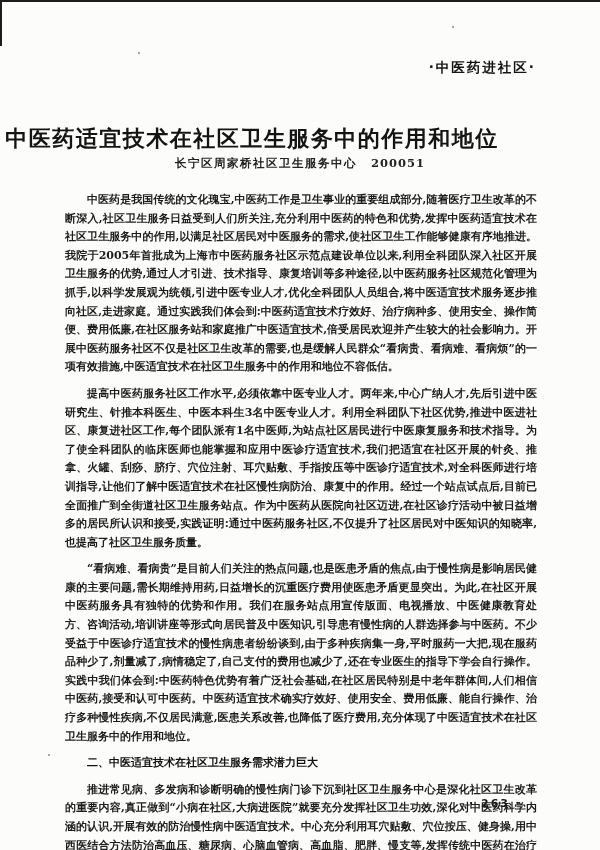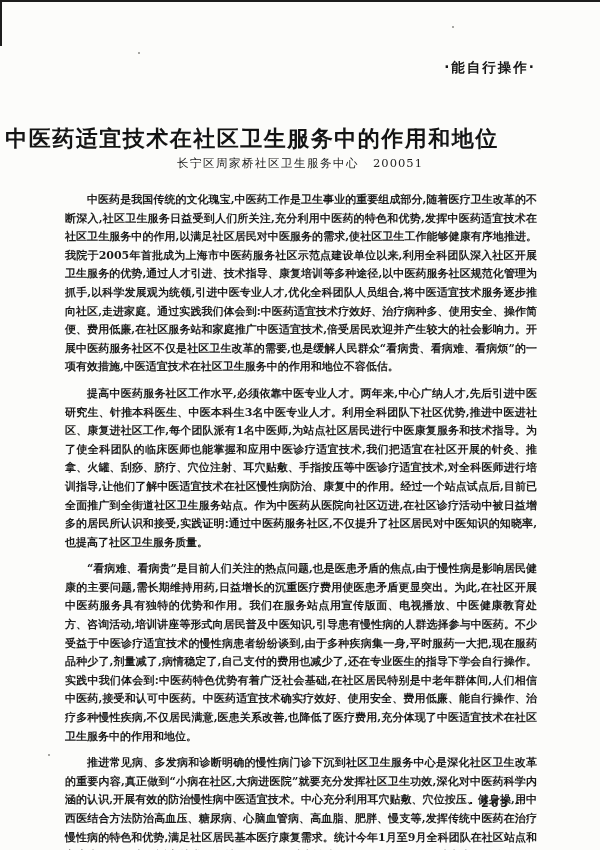--- a/index.html
+++ b/index.html
@@ -43,21 +43,21 @@
     top: 109px; left: 0; width: 504px;
     text-align: center;
     font-size: 22px; font-weight: bold;
     letter-spacing: 1.5px;
     color: #141414;
   }
   .byline {
     position: absolute;
     top: 156px; left: 0; width: 600px;
     text-align: center;
-    font-size: 11.5px; font-weight: normal;
+    font-size: 11.5px; font-weight: bold;
     letter-spacing: 1.5px;
     color: #222;
   }
   .byline .postal { margin-left: 14px; letter-spacing: 1px; }
 
   .article {
     position: absolute;
     left: 57px; top: 183px; width: 488px;
     font-size: 11px;
     line-height: 18.6px;
@@ -83,30 +83,31 @@
 
 <div class="page">
 
   <div class="edge-top"></div>
   <div class="edge-left"></div>
   <div class="speck s1"></div>
   <div class="speck s2"></div>
   <div class="speck s3"></div>
   <div class="speck s4"></div>
 
-  <div class="header-tag">·能自行操作·</div>
+  <div class="header-tag">·中医药进社区·</div>
 
   <h1 class="title">中医药适宜技术在社区卫生服务中的作用和地位</h1>
 
   <div class="byline">
     <span>长宁区周家桥社区卫生服务中心</span><span class="postal">200051</span>
   </div>
 
   <div class="article">
     <p>中医药是我国传统的文化瑰宝,中医药工作是卫生事业的重要组成部分,随着医疗卫生改革的不断深入,社区卫生服务日益受到人们所关注,充分利用中医药的特色和优势,发挥中医药适宜技术在社区卫生服务中的作用,以满足社区居民对中医服务的需求,使社区卫生工作能够健康有序地推进。我院于2005年首批成为上海市中医药服务社区示范点建设单位以来,利用全科团队深入社区开展卫生服务的优势,通过人才引进、技术指导、康复培训等多种途径,以中医药服务社区规范化管理为抓手,以科学发展观为统领,引进中医专业人才,优化全科团队人员组合,将中医适宜技术服务逐步推向社区,走进家庭。通过实践我们体会到:中医药适宜技术疗效好、治疗病种多、使用安全、操作简便、费用低廉,在社区服务站和家庭推广中医适宜技术,倍受居民欢迎并产生较大的社会影响力。开展中医药服务社区不仅是社区卫生改革的需要,也是缓解人民群众“看病贵、看病难、看病烦”的一项有效措施,中医适宜技术在社区卫生服务中的作用和地位不容低估。</p>
     <p>提高中医药服务社区工作水平,必须依靠中医专业人才。两年来,中心广纳人才,先后引进中医研究生、针推本科医生、中医本科生3名中医专业人才。利用全科团队下社区优势,推进中医进社区、康复进社区工作,每个团队派有1名中医师,为站点社区居民进行中医康复服务和技术指导。为了使全科团队的临床医师也能掌握和应用中医诊疗适宜技术,我们把适宜在社区开展的针灸、推拿、火罐、刮痧、脐疗、穴位注射、耳穴贴敷、手指按压等中医诊疗适宜技术,对全科医师进行培训指导,让他们了解中医适宜技术在社区慢性病防治、康复中的作用。经过一个站点试点后,目前已全面推广到全街道社区卫生服务站点。作为中医药从医院向社区迈进,在社区诊疗活动中被日益增多的居民所认识和接受,实践证明:通过中医药服务社区,不仅提升了社区居民对中医知识的知晓率,也提高了社区卫生服务质量。</p>
     <p>“看病难、看病贵”是目前人们关注的热点问题,也是医患矛盾的焦点,由于慢性病是影响居民健康的主要问题,需长期维持用药,日益增长的沉重医疗费用使医患矛盾更显突出。为此,在社区开展中医药服务具有独特的优势和作用。我们在服务站点用宣传版面、电视播放、中医健康教育处方、咨询活动,培训讲座等形式向居民普及中医知识,引导患有慢性病的人群选择参与中医药。不少受益于中医诊疗适宜技术的慢性病患者纷纷谈到,由于多种疾病集一身,平时服药一大把,现在服药品种少了,剂量减了,病情稳定了,自己支付的费用也减少了,还在专业医生的指导下学会自行操作。实践中我们体会到:中医药特色优势有着广泛社会基础,在社区居民特别是中老年群体间,人们相信中医药,接受和认可中医药。中医药适宜技术确实疗效好、使用安全、费用低廉、能自行操作、治疗多种慢性疾病,不仅居民满意,医患关系改善,也降低了医疗费用,充分体现了中医适宜技术在社区卫生服务中的作用和地位。</p>
+    <p class="sec-heading">二、中医适宜技术在社区卫生服务需求潜力巨大</p>
     <p>推进常见病、多发病和诊断明确的慢性病门诊下沉到社区卫生服务中心是深化社区卫生改革的重要内容,真正做到“小病在社区,大病进医院”就要充分发挥社区卫生功效,深化对中医药科学内涵的认识,开展有效的防治慢性病中医适宜技术。中心充分利用耳穴贴敷、穴位按压、健身操,用中西医结合方法防治高血压、糖尿病、心脑血管病、高血脂、肥胖、慢支等,发挥传统中医药在治疗慢性病的特色和优势,满足社区居民基本医疗康复需求。统计今年1月至9月全科团队在社区站点和家庭中开展的中医适宜技术服务情况:1至9月站点诊疗人次9 974;1至9月站点中医服务人次9 824,社区居民患慢性病时接受中医适宜技术服务人次逐月上升,可见社区居民对中医药服务社区的需求非常迫切。</p>
   </div>
 
   <div class="page-number">· 263 ·</div>
 
 </div>
 
 </body></html>

